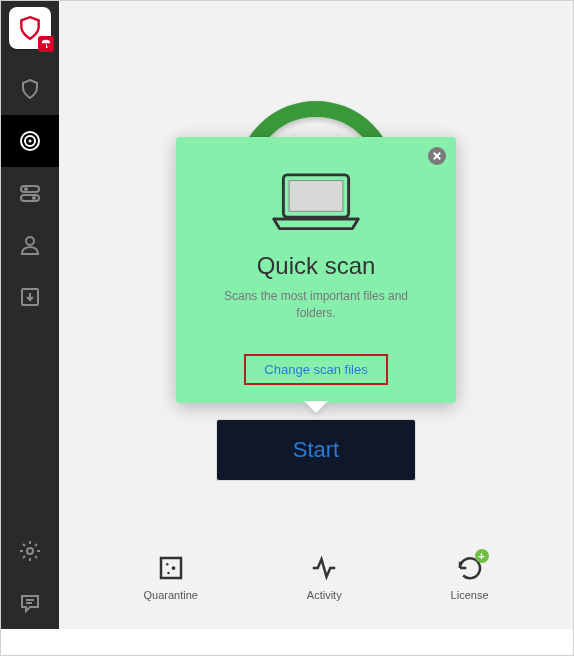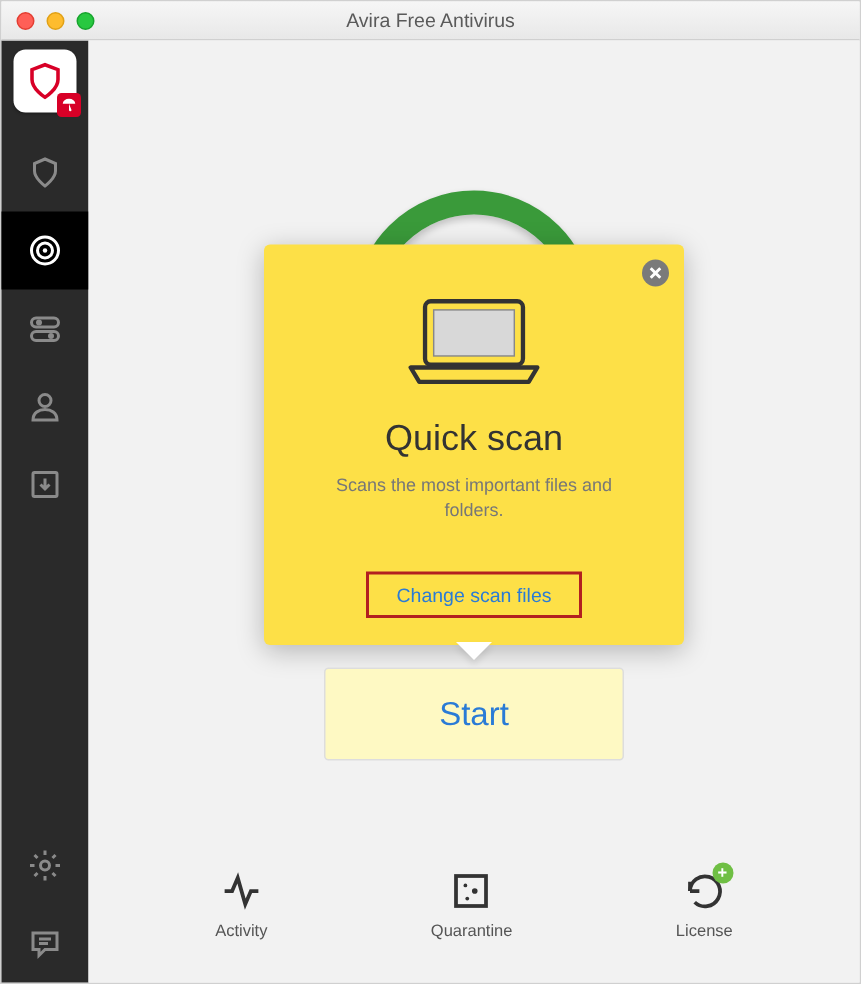--- a/index.html
+++ b/index.html
@@ -109,21 +109,21 @@
     background: #f2f2f2;
   }
 
   
   .card {
     position: absolute;
     top: 136px;
     left: 50%;
     transform: translateX(-50%);
     width: 280px;
-    background: #fde047;
+    background: #86efac;
     border-radius: 4px;
     box-shadow: 0 4px 18px rgba(0,0,0,0.25);
     padding: 24px 20px 18px 20px;
     text-align: center;
   }
   .card .close-btn {
     position: absolute;
     top: 10px; right: 10px;
     width: 18px; height:18px;
     border-radius: 50%;
@@ -171,21 +171,21 @@
     filter: drop-shadow(0 3px 2px rgba(0,0,0,0.1));
   }
 
   .start-btn {
     position: absolute;
     top: 418px;
     left: 50%;
     transform: translateX(-50%);
     width: 200px;
     height: 62px;
-    background: #fef9c3;
+    background: #0f172a;
     border: 1px solid #ddd;
     border-radius: 3px;
     display:flex; align-items:center; justify-content:center;
     color: #2a7bd6;
     font-size: 22px;
     cursor:pointer;
   }
 
   
   .tools {
@@ -215,28 +215,20 @@
     background: #6fbf44;
     display:flex; align-items:center; justify-content:center;
     font-size: 11px; color:#fff; font-weight:bold;
   }
   .tool { position: relative; }
 </style>
 </head>
 <body>
 
 <div class="window">
-  <div class="titlebar">
-    <div class="traffic-lights">
-      <span class="tl-close"></span>
-      <span class="tl-min"></span>
-      <span class="tl-max"></span>
-    </div>
-    <div class="title">Avira Free Antivirus</div>
-  </div>
   <div class="body">
     <div class="sidebar">
       <div class="app-badge">
         <svg viewBox="0 0 24 24">
           <path d="M12 2 L20 5 V11 C20 17 12 22 12 22 C12 22 4 17 4 11 V5 Z" fill="none" stroke="#d80027" stroke-width="2.2"></path>
         </svg>
         <span class="corner">
           <svg viewBox="0 0 24 24">
               <path d="M12 2 A10 8 0 0 1 22 10 H2 A10 8 0 0 1 12 2 Z M12 10 V20 A2 2 0 0 0 16 20"></path>
             </svg>
@@ -309,37 +301,37 @@
           </svg>
         </div>
         <h2>Quick scan</h2>
         <p>Scans the most important files and folders.</p>
         <span class="change-link">Change scan files</span>
       </div>
 
       <div class="start-btn">Start</div>
 
       <div class="tools">
-        <div class="tool">
-          <svg viewBox="0 0 24 24">
-            <path d="M3 12 H7 L10 5 L14 19 L17 12 H21"></path>
-          </svg>
-          <span class="tool-label">Activity</span>
-        </div>
         <div class="tool">
           <svg viewBox="0 0 24 24">
             <rect x="4" y="4" width="16" height="16"></rect>
             <circle cx="9" cy="9" r="1" fill="#333" stroke="none"></circle>
             <circle cx="14" cy="12" r="1.5" fill="#333" stroke="none"></circle>
             <circle cx="10" cy="16" r="1" fill="#333" stroke="none"></circle>
           </svg>
           <span class="tool-label">Quarantine</span>
         </div>
         <div class="tool">
           <svg viewBox="0 0 24 24">
+            <path d="M3 12 H7 L10 5 L14 19 L17 12 H21"></path>
+          </svg>
+          <span class="tool-label">Activity</span>
+        </div>
+        <div class="tool">
+          <svg viewBox="0 0 24 24">
             <path d="M4 12 A8 8 0 1 1 6.5 18"></path>
             <path d="M4 12 L4 7 M4 12 L9 12" stroke-width="2"></path>
           </svg>
           <span class="plus-badge">+</span>
           <span class="tool-label">License</span>
         </div>
       </div>
     </div>
   </div>
 </div>

